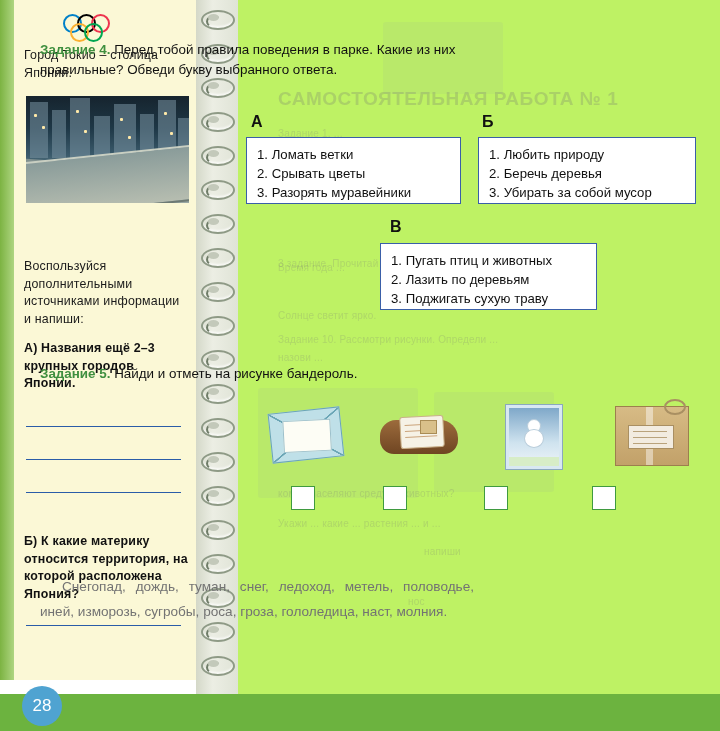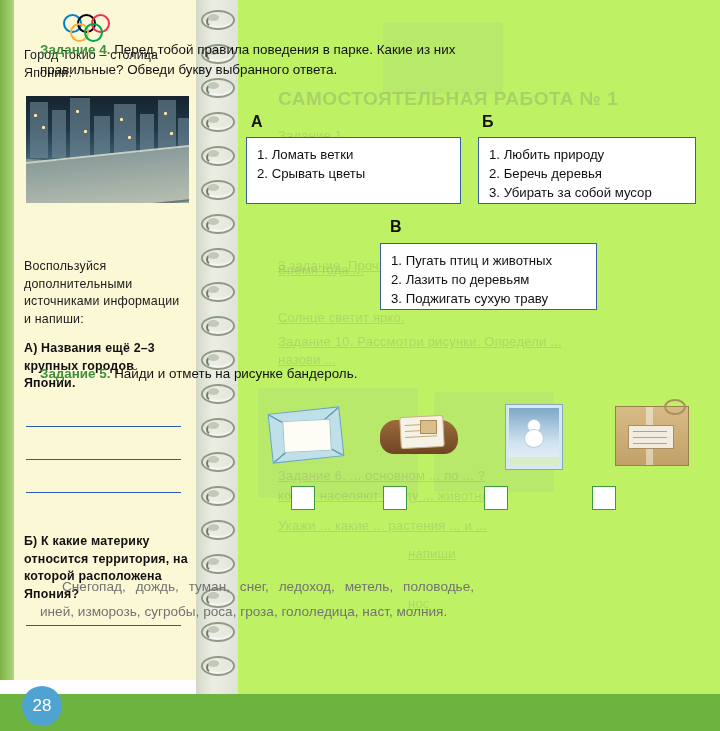--- a/index.html
+++ b/index.html
@@ -176,24 +176,23 @@
   .right-page {
     position: absolute;
     left: 238px; top: 0;
     width: 482px; height: 694px;
     background: #bef264;
     overflow: hidden;
   }
   .ghost-text {
     position: absolute;
     color: rgba(120,120,120,.22);
-    font-size: 13px;
+    font-size: 10px;
     white-space: nowrap;
     letter-spacing: .2px;
-    text-decoration: underline;
   }
   .ghost-title {
     position: absolute;
     left: 40px; top: 88px;
     font-size: 19px;
     font-weight: bold;
     color: rgba(110,110,110,.25);
     letter-spacing: .5px;
   }
   .ghost-img {
@@ -477,39 +476,39 @@
     <div class="ghost-img" style="left:145px; top:22px; width:120px; height:72px;"></div>
     <div class="ghost-img" style="left:20px; top:388px; width:160px; height:110px;"></div>
     <div class="ghost-img" style="left:196px; top:392px; width:120px; height:100px;"></div>
     <div class="ghost-text" style="left:40px; top:128px;">Задание 1. ...</div>
     <div class="ghost-text" style="left:40px; top:152px;">ответы ...</div>
     <div class="ghost-text" style="left:40px; top:258px;">3 задание. Прочитай и закончи предложение.</div>
     <div class="ghost-text" style="left:40px; top:262px;text-align:right;">Время года ...</div>
     <div class="ghost-text" style="left:40px; top:310px;">Солнце светит ярко.</div>
     <div class="ghost-text" style="left:40px; top:334px;">Задание 10. Рассмотри рисунки. Определи ...</div>
     <div class="ghost-text" style="left:40px; top:352px;">назови ...</div>
-    <div class="ghost-text" style="left:40px; top:468px;">Задание 6. ... основном ... по ... ? </div>
     <div class="ghost-text" style="left:40px; top:488px;">ком ... населяют среду ... животных?</div>
     <div class="ghost-text" style="left:40px; top:518px;">Укажи ... какие ... растения ... и ...</div>
-    <div class="ghost-text" style="left:170px; top:546px;">напиши</div>
+    <div class="ghost-text" style="left:186px; top:546px;">напиши</div>
     <div class="ghost-text" style="left:170px; top:596px;">нос</div>
   </div>
 
   <div class="task-head t4">
     <span class="tnum">Задание 4.</span>
     <span>Перед тобой правила поведения в парке. Какие из них правильные? Обведи букву выбранного ответа.</span>
   </div>
 
   <div class="abox-label lab-a">А</div>
   <div class="abox-label lab-b">Б</div>
   <div class="abox-label lab-v">В</div>
 
   <div class="opt-box box-a">
     <div>1. Ломать ветки</div>
     <div>2. Срывать цветы</div>
+    <div>3. Разорять муравейники</div>
   </div>
 
   <div class="opt-box box-b">
     <div>1. Любить природу</div>
     <div>2. Беречь деревья</div>
     <div>3. Убирать за собой мусор</div>
   </div>
 
   <div class="opt-box box-v">
     <div>1. Пугать птиц и животных</div>

